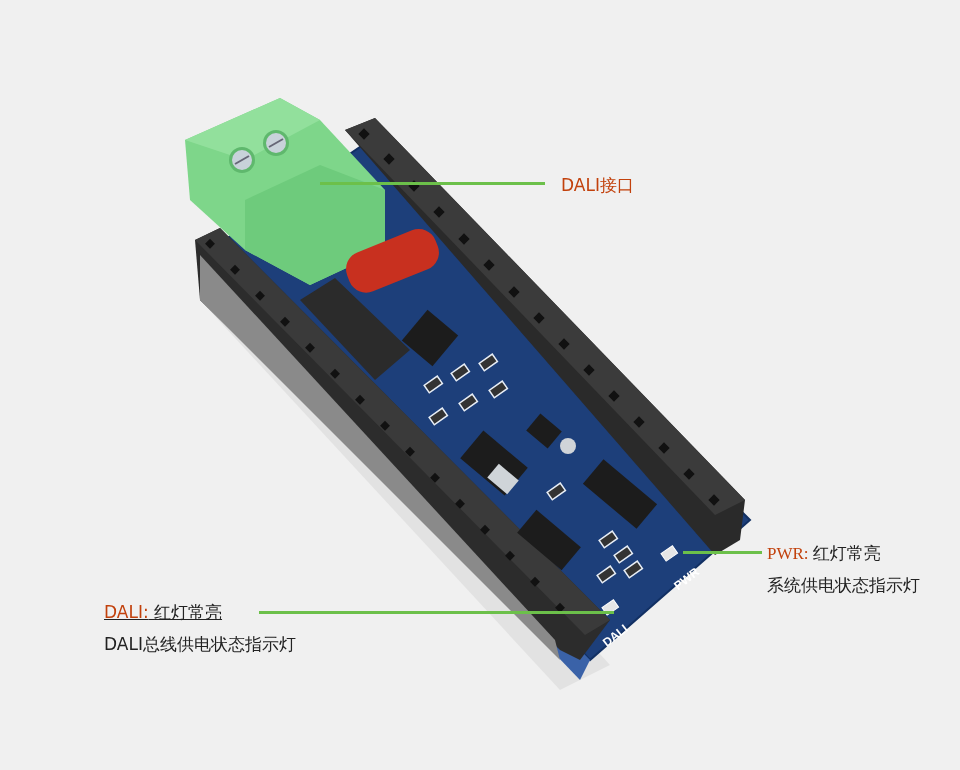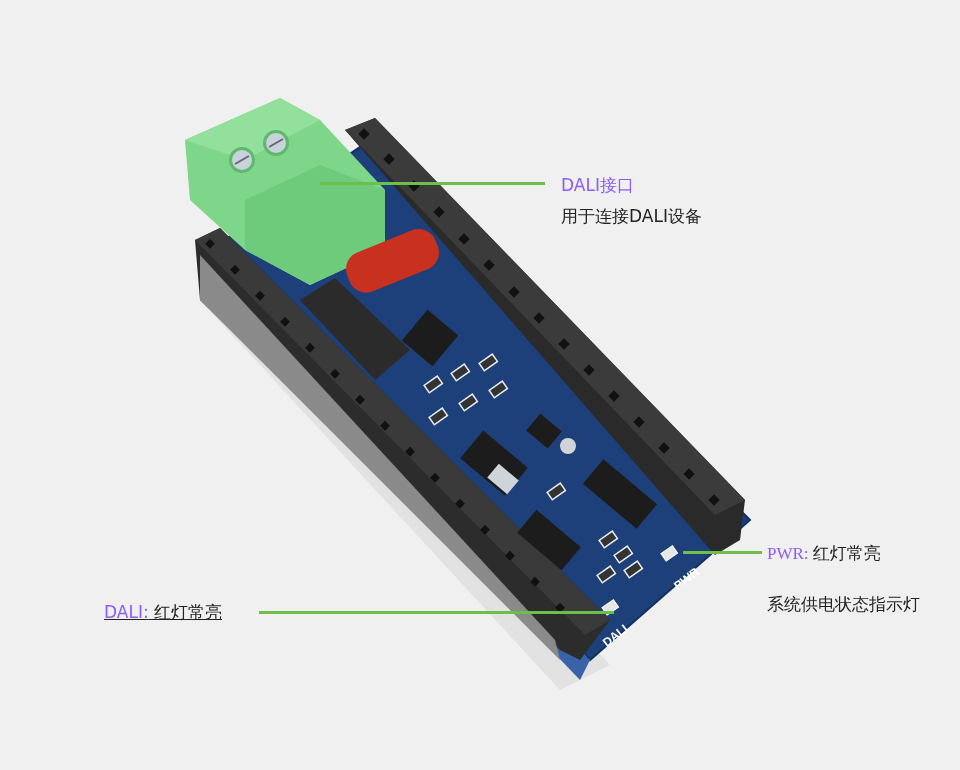--- a/index.html
+++ b/index.html
@@ -1,19 +1,19 @@
 <!DOCTYPE html>
 <html><head>
 <meta charset="utf-8">
 <style>
   html,body{margin:0;padding:0;}
   body{width:960px;height:770px;background:#f0f0f0;position:relative;overflow:hidden;font-family:"DejaVu Sans","Liberation Sans",sans-serif;}
   .stage{position:absolute;left:0;top:0;width:960px;height:770px;}
   .label{position:absolute;font-size:17px;line-height:22px;color:#222;white-space:nowrap;}
-  .accent{color:#8b5cf6;}
+  .accent{color:#c2410c;}
   .leader{position:absolute;height:3px;background:#6cc04a;}
   svg{position:absolute;left:0;top:0;}
 </style>
 </head>
 <body>
 
 <div class="stage">
 
   <svg width="960" height="770" viewBox="0 0 960 770">
 
@@ -110,26 +110,26 @@
 
     <text x="672" y="583" fill="#ffffff" font-size="12" font-weight="bold" font-family="Liberation Sans, sans-serif" transform="rotate(-38 686 578)">PWR</text>
     <text x="600" y="640" fill="#ffffff" font-size="12" font-weight="bold" font-family="Liberation Sans, sans-serif" transform="rotate(-38 614 634)">DALI</text>
   </svg>
 
   <div class="leader" style="left:320px;top:182px;width:225px;"></div>
   <div class="leader" style="left:683px;top:551px;width:79px;"></div>
   <div class="leader" style="left:259px;top:611px;width:355px;"></div>
 
   <div class="label accent" style="left:561px;top:174px;">DALI接口</div>
-  <div class="label" style="left:561px;top:205px;">用于连接DALI设备</div>
 
   <div class="label" style="left:767px;top:543px;font-family:Liberation Serif, serif;">
     <span class="accent">PWR:</span>
     <span>红灯常亮</span>
   </div>
-  <div class="label" style="left:767px;top:593px;">系统供电状态指示灯</div>
+  <div class="label" style="left:767px;top:574px;">系统供电状态指示灯</div>
 
   <div class="label" style="left:104px;top:601px;text-decoration:underline;">
     <span class="accent">DALI:</span>
     <span>红灯常亮</span>
   </div>
+  <div class="label" style="left:104px;top:633px;">DALI总线供电状态指示灯</div>
 
 </div>
 
 </body></html>

